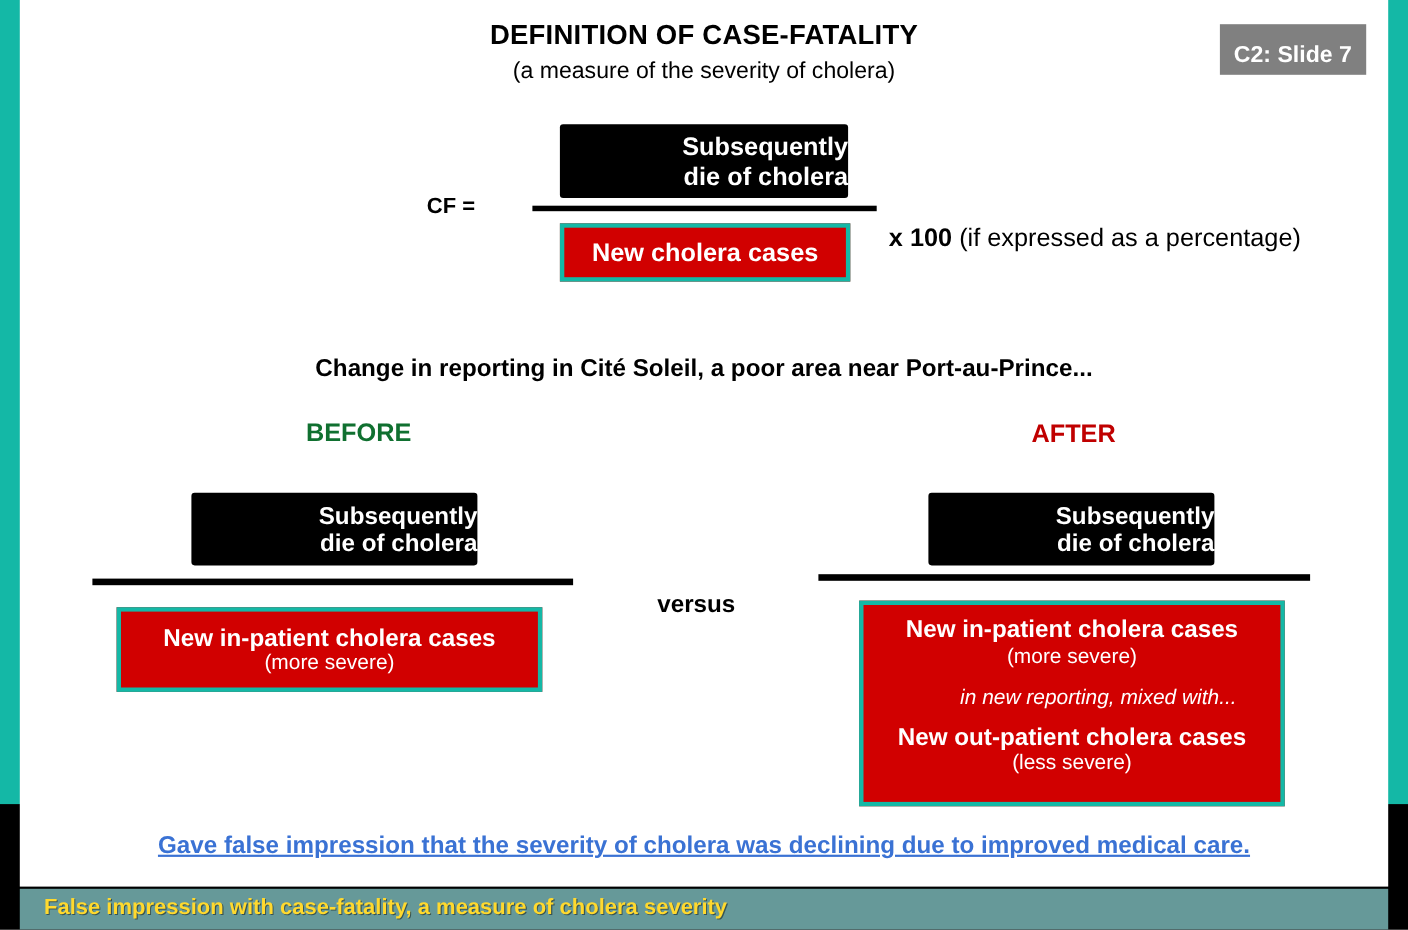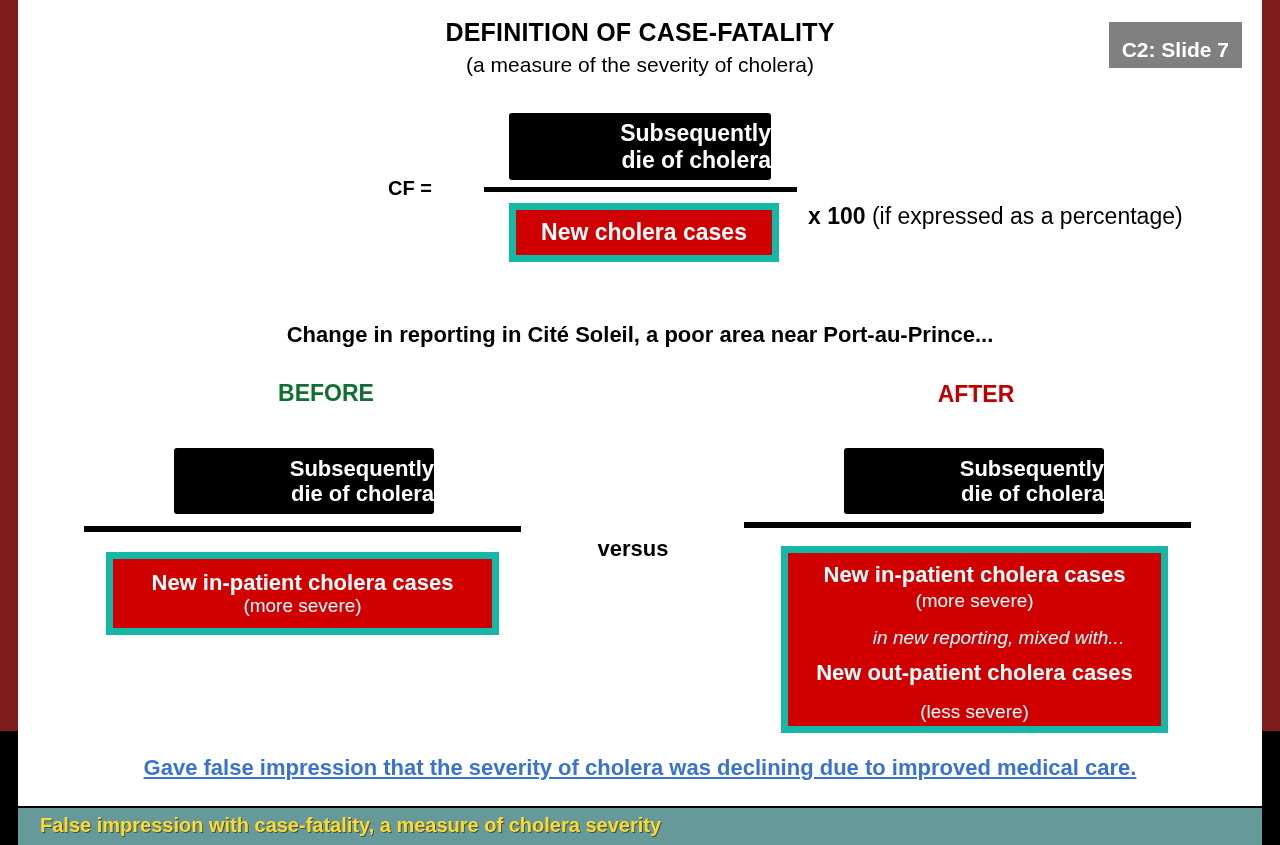--- a/index.html
+++ b/index.html
@@ -11,21 +11,21 @@
     width: 1280px;
     height: 845px;
     overflow: hidden;
     font-family: "Liberation Sans", sans-serif;
   }
 
   #slide {
     position: relative;
     width: 1280px;
     height: 731px;
-    background: #7f1d1d;
+    background: #14b8a6;
   }
 
   
   .canvas {
     position: absolute;
     left: 18px;
     top: 0px;
     width: 1244px;
     height: 806px;
     background: #ffffff;
@@ -75,21 +75,21 @@
     border-radius: 3px;
     display: flex;
     flex-direction: column;
     justify-content: center;
   }
   .redbox {
     background: #D10000;
     color: #ffffff;
     font-weight: bold;
     text-align: center;
-    border: 7px solid #14b8a6;
+    border: 4px solid #14b8a6;
     line-height: 1.12;
     display: flex;
     flex-direction: column;
     justify-content: center;
   }
   .rule {
     background: #000000;
     position: absolute;
   }
   .sub-note {
@@ -233,21 +233,21 @@
     width: 387px;
     height: 187px;
     font-size: 22px;
     justify-content: flex-start;
     padding-top: 10px;
     box-sizing: border-box;
   }
   #after-denominator .sub-note { font-size: 19px; }
   #after-denominator .italic-note { font-size: 19px; margin: 16px 0 13px 0; }
   #after-denominator .line-2 { margin-top: 2px; }
-  #after-denominator .line-4 { margin-top: 15px; }
+  #after-denominator .line-4 { margin-top: 0; }
 
   
   .conclusion {
     position: absolute;
     left: 0;
     top: 755px;
     width: 1244px;
     text-align: center;
     font-size: 22px;
     font-weight: bold;

